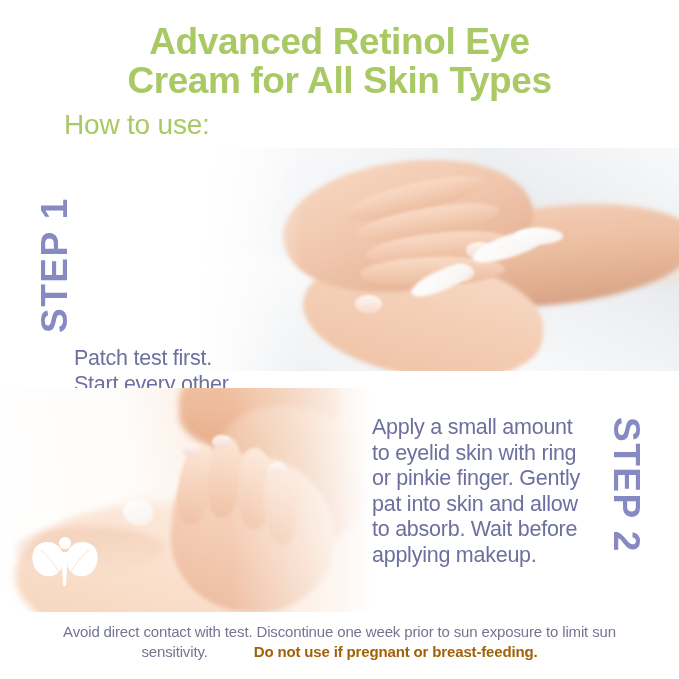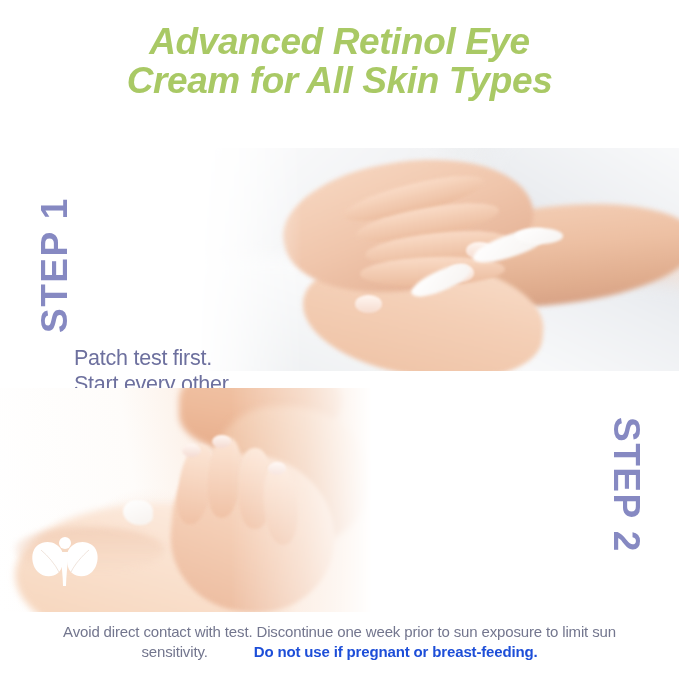--- a/index.html
+++ b/index.html
@@ -14,21 +14,20 @@
   
   #header { position:absolute; left:0; top:0; width:679px; height:148px; }
 
   #title {
     position:absolute; left:0; top:22px; width:679px;
     text-align:center;
     font-size:37px; line-height:39px;
     font-weight:700; letter-spacing:-0.4px;
     color:#a9c965;
     white-space:pre-line;
-    font-style:italic;
   }
 
   #howto {
     position:absolute; left:64px; top:110px;
     font-size:28px; line-height:30px;
     font-weight:400; letter-spacing:-0.2px;
     color:#a9c965;
   }
 
   
@@ -231,28 +230,29 @@
   }
 
   
   #disclaimer {
     position:absolute; left:30px; top:622px; width:619px;
     text-align:center;
     font-size:15px; line-height:20px;
     letter-spacing:-0.15px;
     color:#73768e;
   }
-  #disclaimer b { font-weight:700; color:#1d4ed8;padding-left:42px; }
+  #disclaimer b { font-weight:700; color:#a16207;padding-left:42px; }
 </style>
 </head>
 <body>
 
 <div id="header">
   <div id="title">Advanced Retinol Eye
 Cream for All Skin Types</div>
+  <div id="howto">How to use:</div>
 </div>
 
 <div id="step1-band">
 
   <div id="photo1">
     <div class="towel-a"></div>
     <div class="towel-b"></div>
     <div class="towel-c"></div>
     <div class="towel-d"></div>
     <div class="forearm"></div>
@@ -303,15 +303,21 @@
         <path d="M33 18 C33 30 35 42 35 52 L38 52 C38 42 40 30 40 18 Z"></path>
       </g>
       <g stroke="#e8d7cc" stroke-width="0.8" fill="none" opacity="0.85">
         <path d="M13 16 C20 22 27 30 31 38"></path>
         <path d="M61 16 C54 22 47 30 43 38"></path>
       </g>
     </svg>
   </div>
 
   <div id="step2-label">STEP 2</div>
+  <div id="step2-text">Apply a small amount
+to eyelid skin with ring
+or pinkie finger. Gently
+pat into skin and allow
+to absorb. Wait before
+applying makeup.</div>
 </div>
 
 <div id="disclaimer"><span>Avoid direct contact with test. Discontinue one week prior to sun exposure to limit sun sensitivity. </span><b>Do not use if pregnant or breast-feeding.</b></div>
 
 </body></html>

